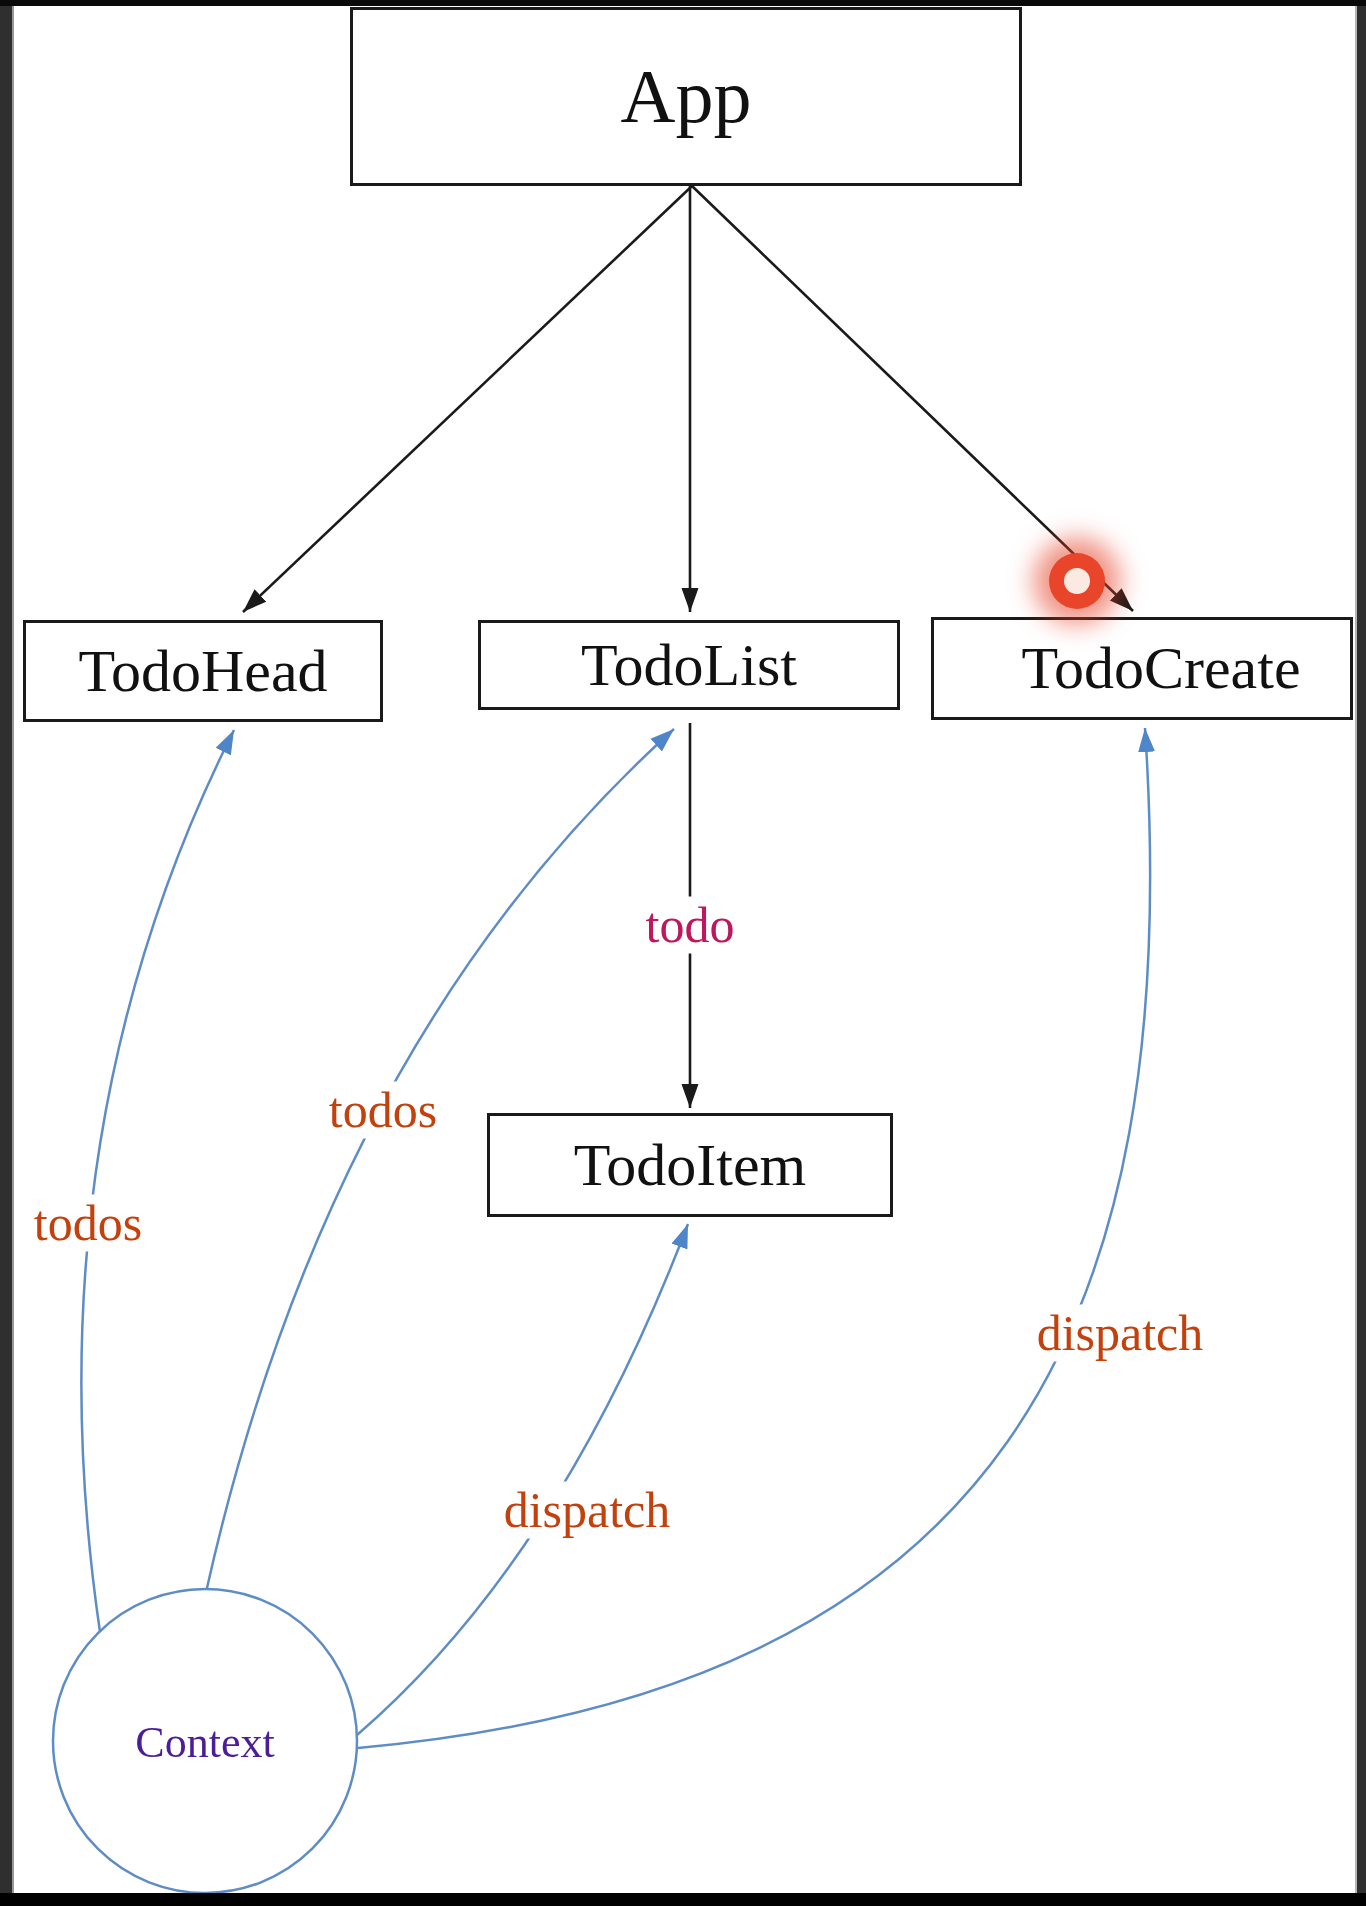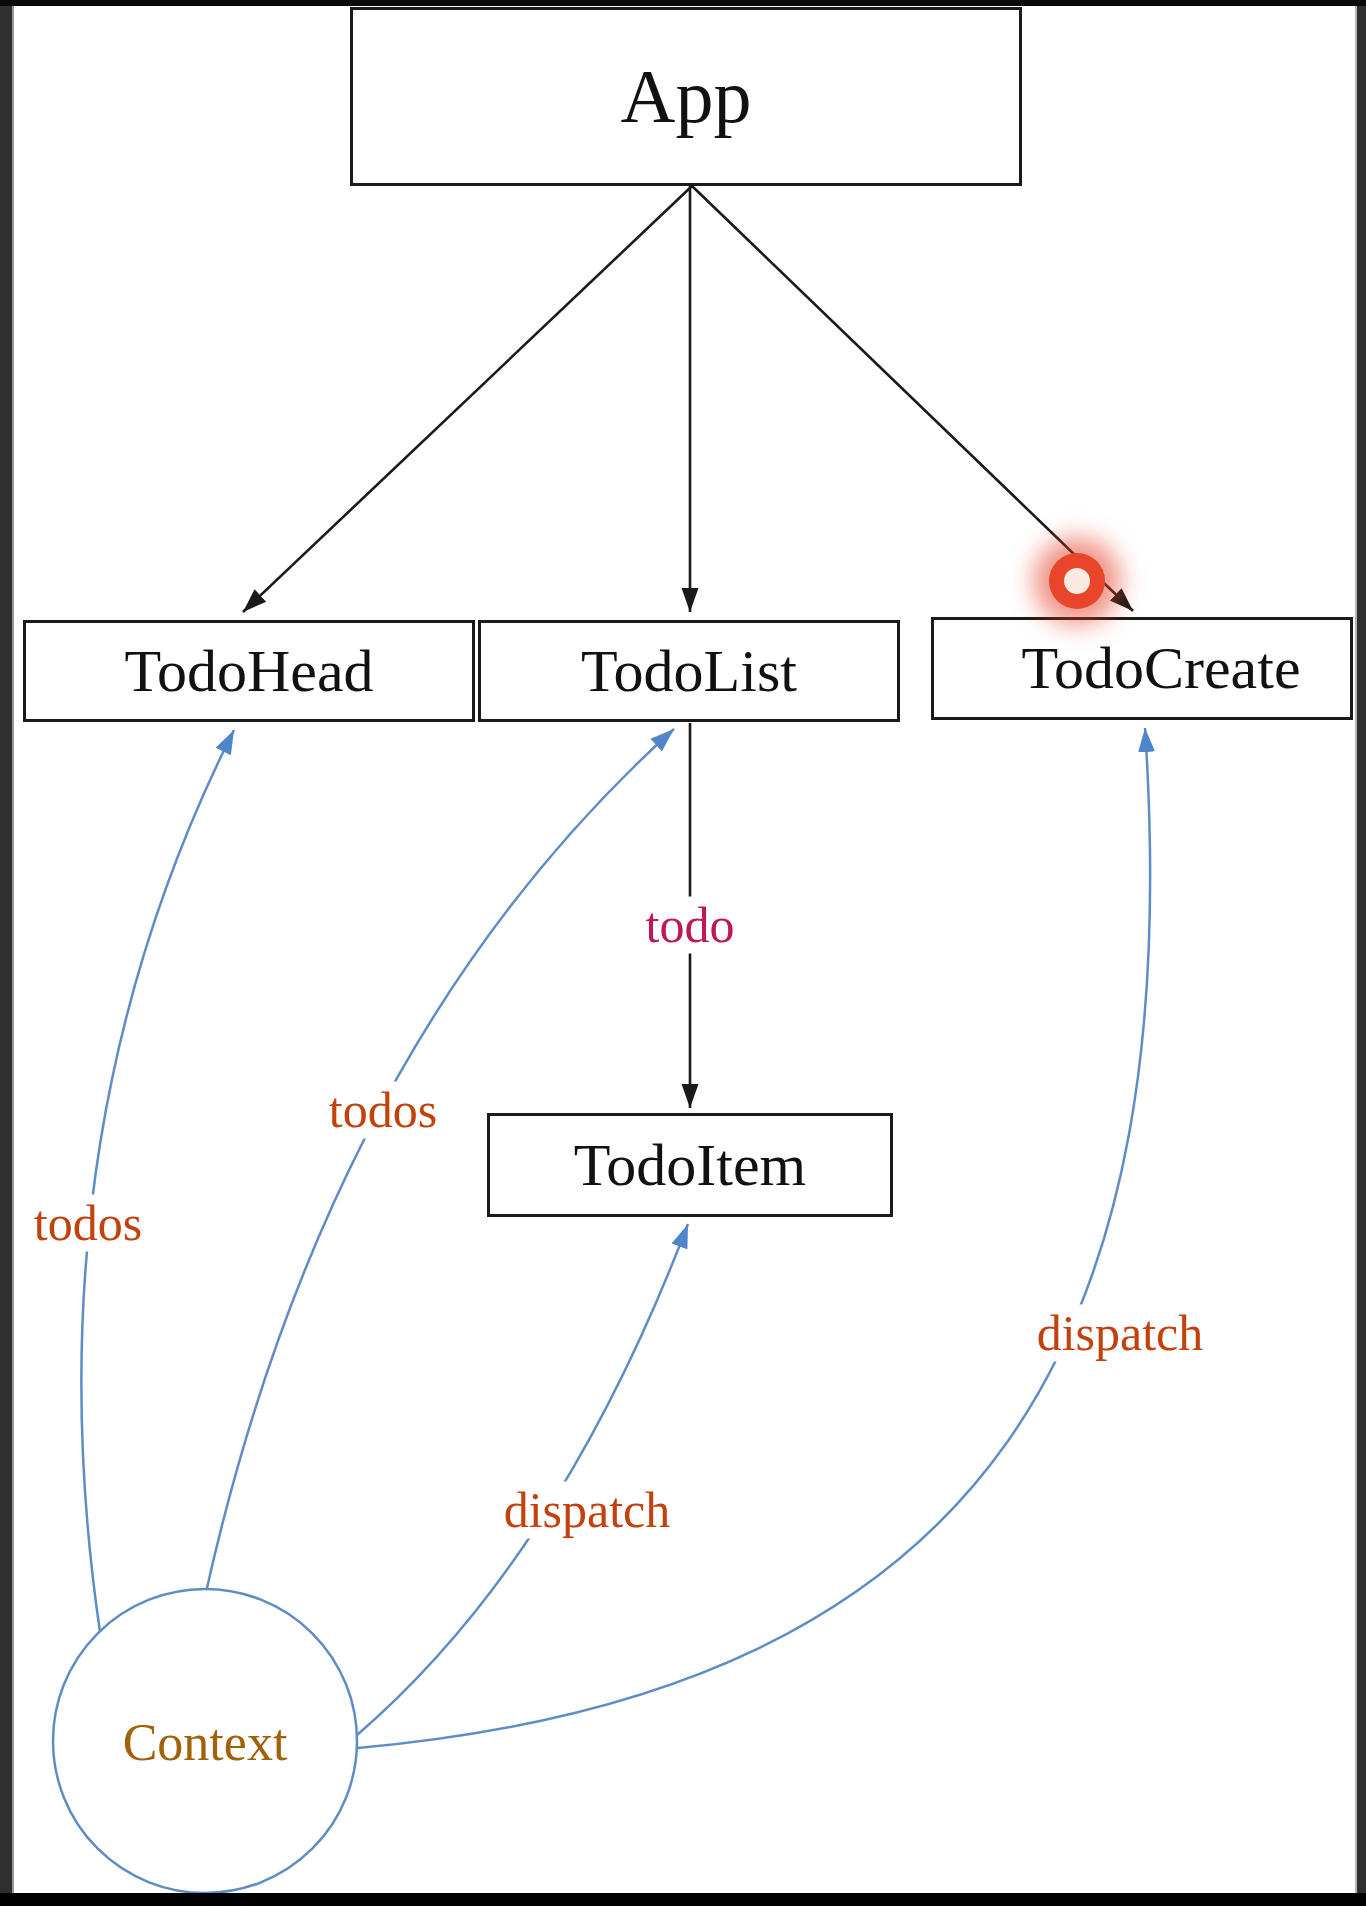--- a/index.html
+++ b/index.html
@@ -44,22 +44,22 @@
     transform:translate(-50%,-50%);
     white-space:nowrap;
     line-height:1.1;
   }
   .edge-label.blue { color:#c2410c; }
   .edge-label.black { color:#be185d; }
 
   .context-label {
     position:absolute;
     z-index:3;
-    color:#a16207;
-    font-size:52px;
+    color:#4c1d95;
+    font-size:44px;
     transform:translate(-50%,-50%);
     white-space:nowrap;
   }
 
   .click-dot {
     position:absolute;
     left:1049px; top:553px;
     width:56px; height:56px;
     border-radius:50%;
     background:#e8452b;
@@ -98,25 +98,25 @@
     <path d="M100,1632 Q28,1140 234,730" stroke="#5e8dc6" stroke-width="2.5" fill="none" marker-end="url(#arrow-blue)"></path>
     <path d="M207,1588 Q330,1040 674,729" stroke="#5e8dc6" stroke-width="2.5" fill="none" marker-end="url(#arrow-blue)"></path>
     <path d="M357,1735 Q560,1560 688,1224" stroke="#5e8dc6" stroke-width="2.5" fill="none" marker-end="url(#arrow-blue)"></path>
     <path d="M358,1748 C1000,1690 1185,1330 1145,728" stroke="#5e8dc6" stroke-width="2.5" fill="none" marker-end="url(#arrow-blue)"></path>
   </svg>
 
   <div class="node app" style="left:350px; top:7px; width:672px; height:179px;">
     <span>App</span>
   </div>
 
-  <div class="node" style="left:23px; top:620px; width:452px; height:102px;">
+  <div class="node" style="left:23px; top:620px; width:360px; height:102px;">
     <span>TodoHead</span>
   </div>
 
-  <div class="node" style="left:478px; top:620px; width:422px; height:102px;">
+  <div class="node" style="left:478px; top:620px; width:422px; height:90px;">
     <span>TodoList</span>
   </div>
 
   <div class="node" style="left:931px; top:617px; width:422px; height:103px;padding-left:38px;">
     <span>TodoCreate</span>
   </div>
 
   <div class="node" style="left:487px; top:1113px; width:406px; height:104px;">
     <span>TodoItem</span>
   </div>

